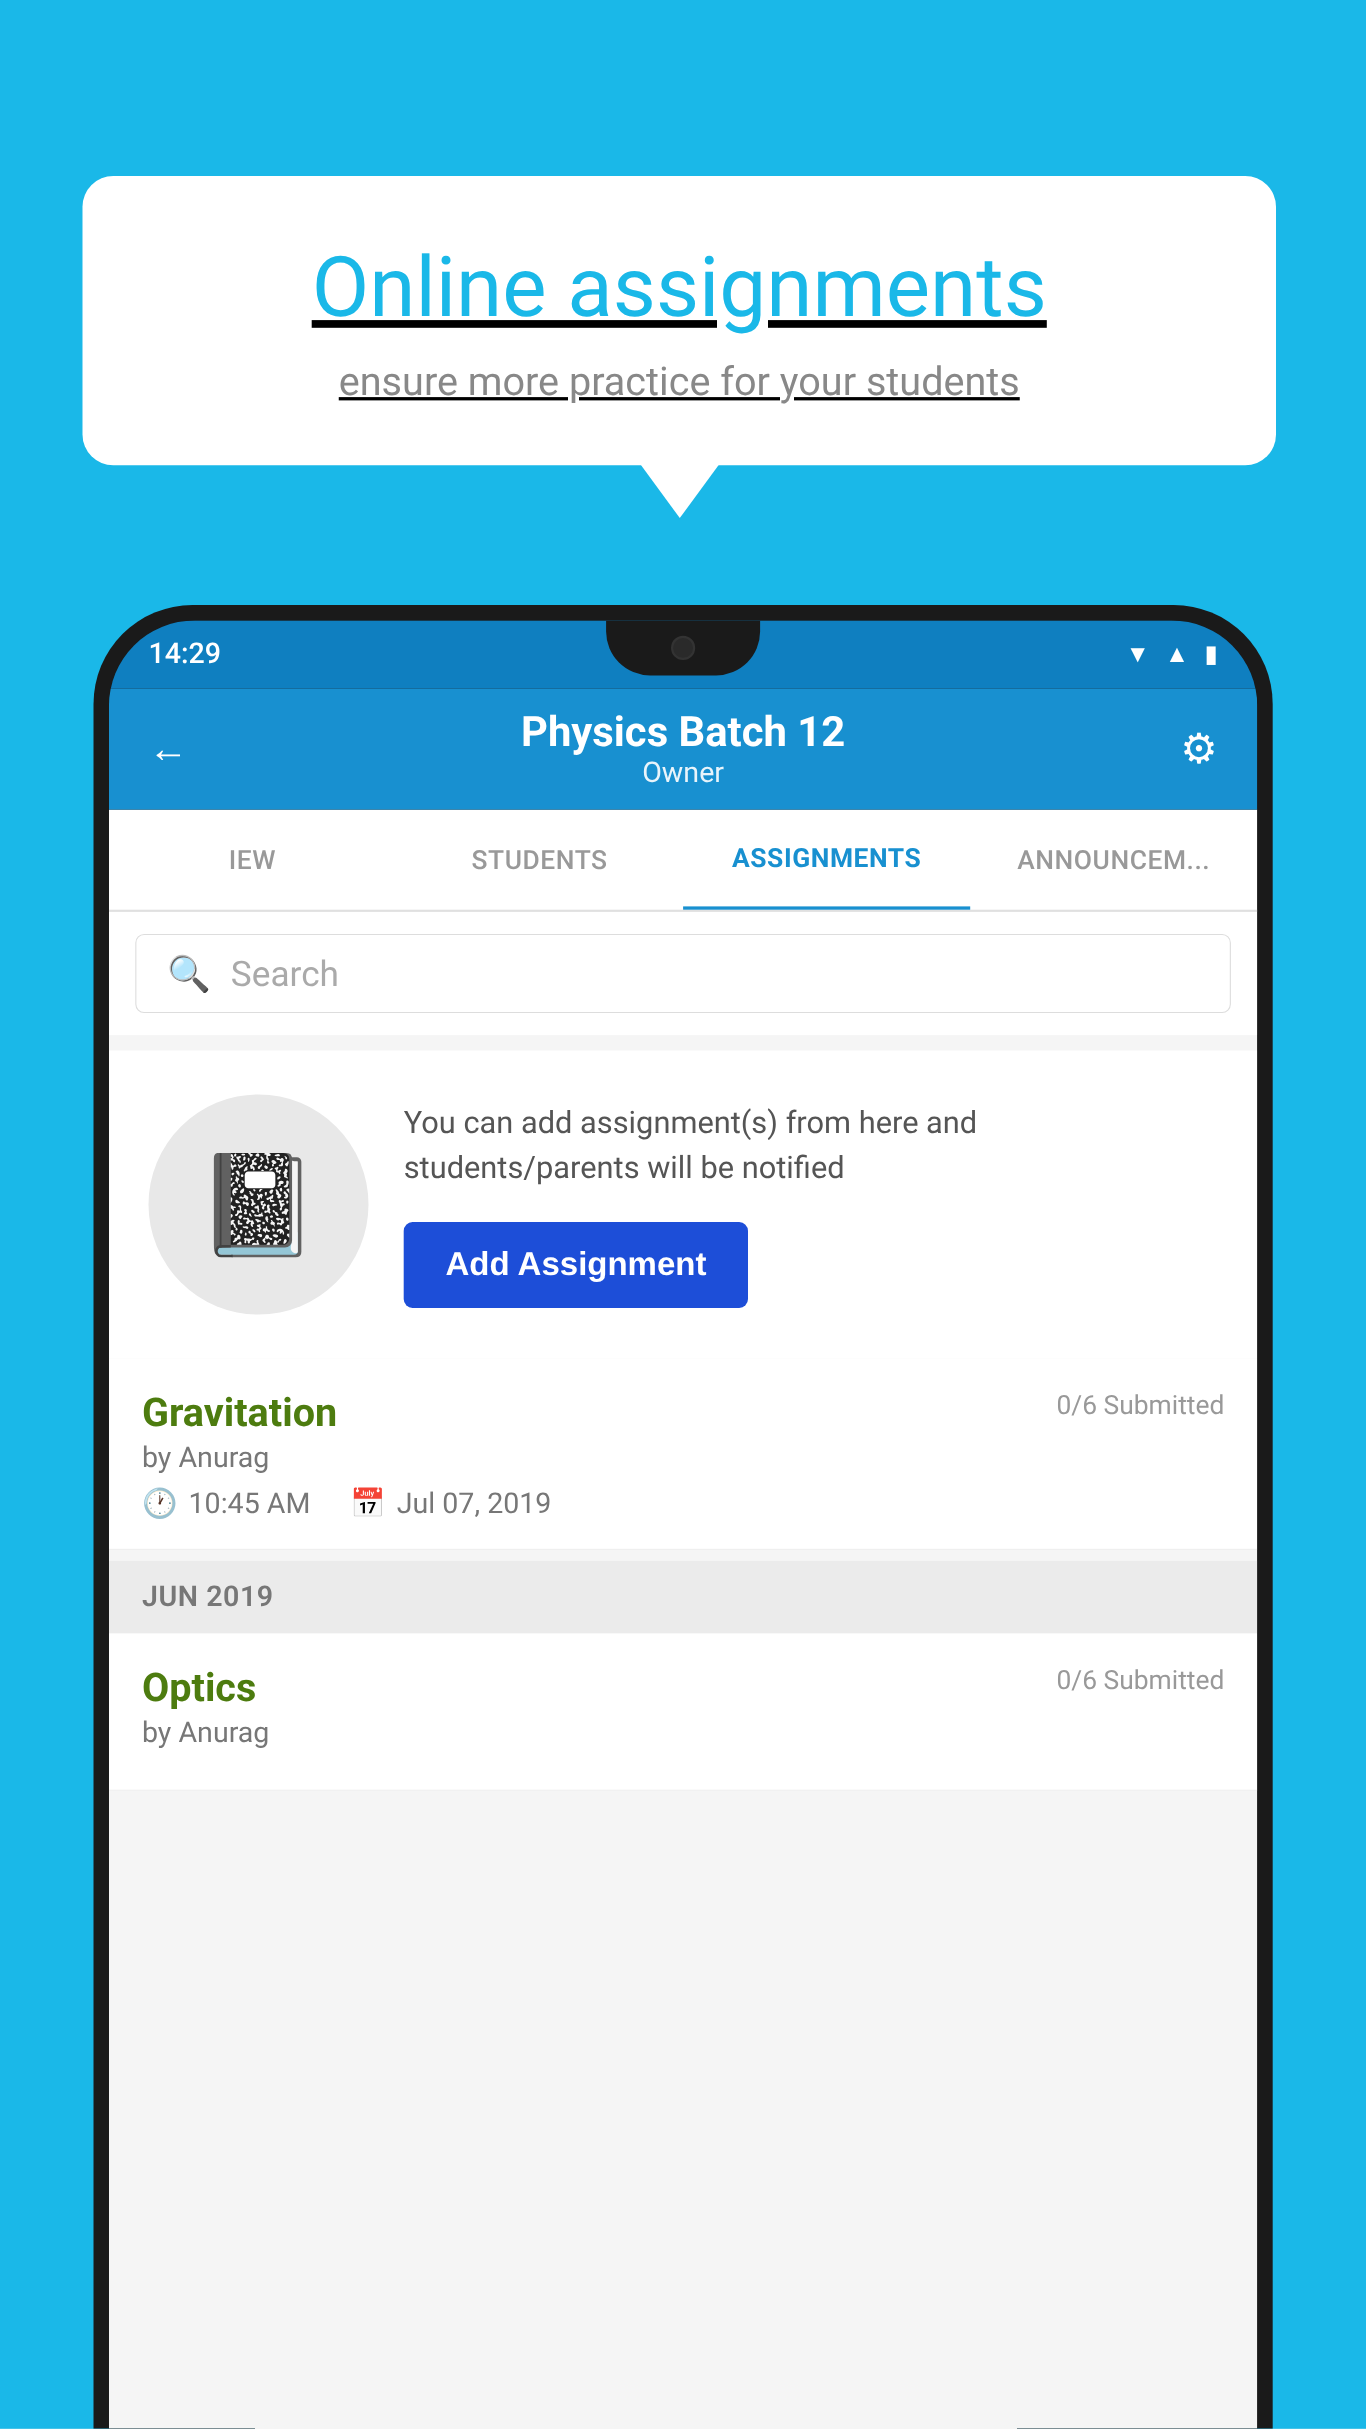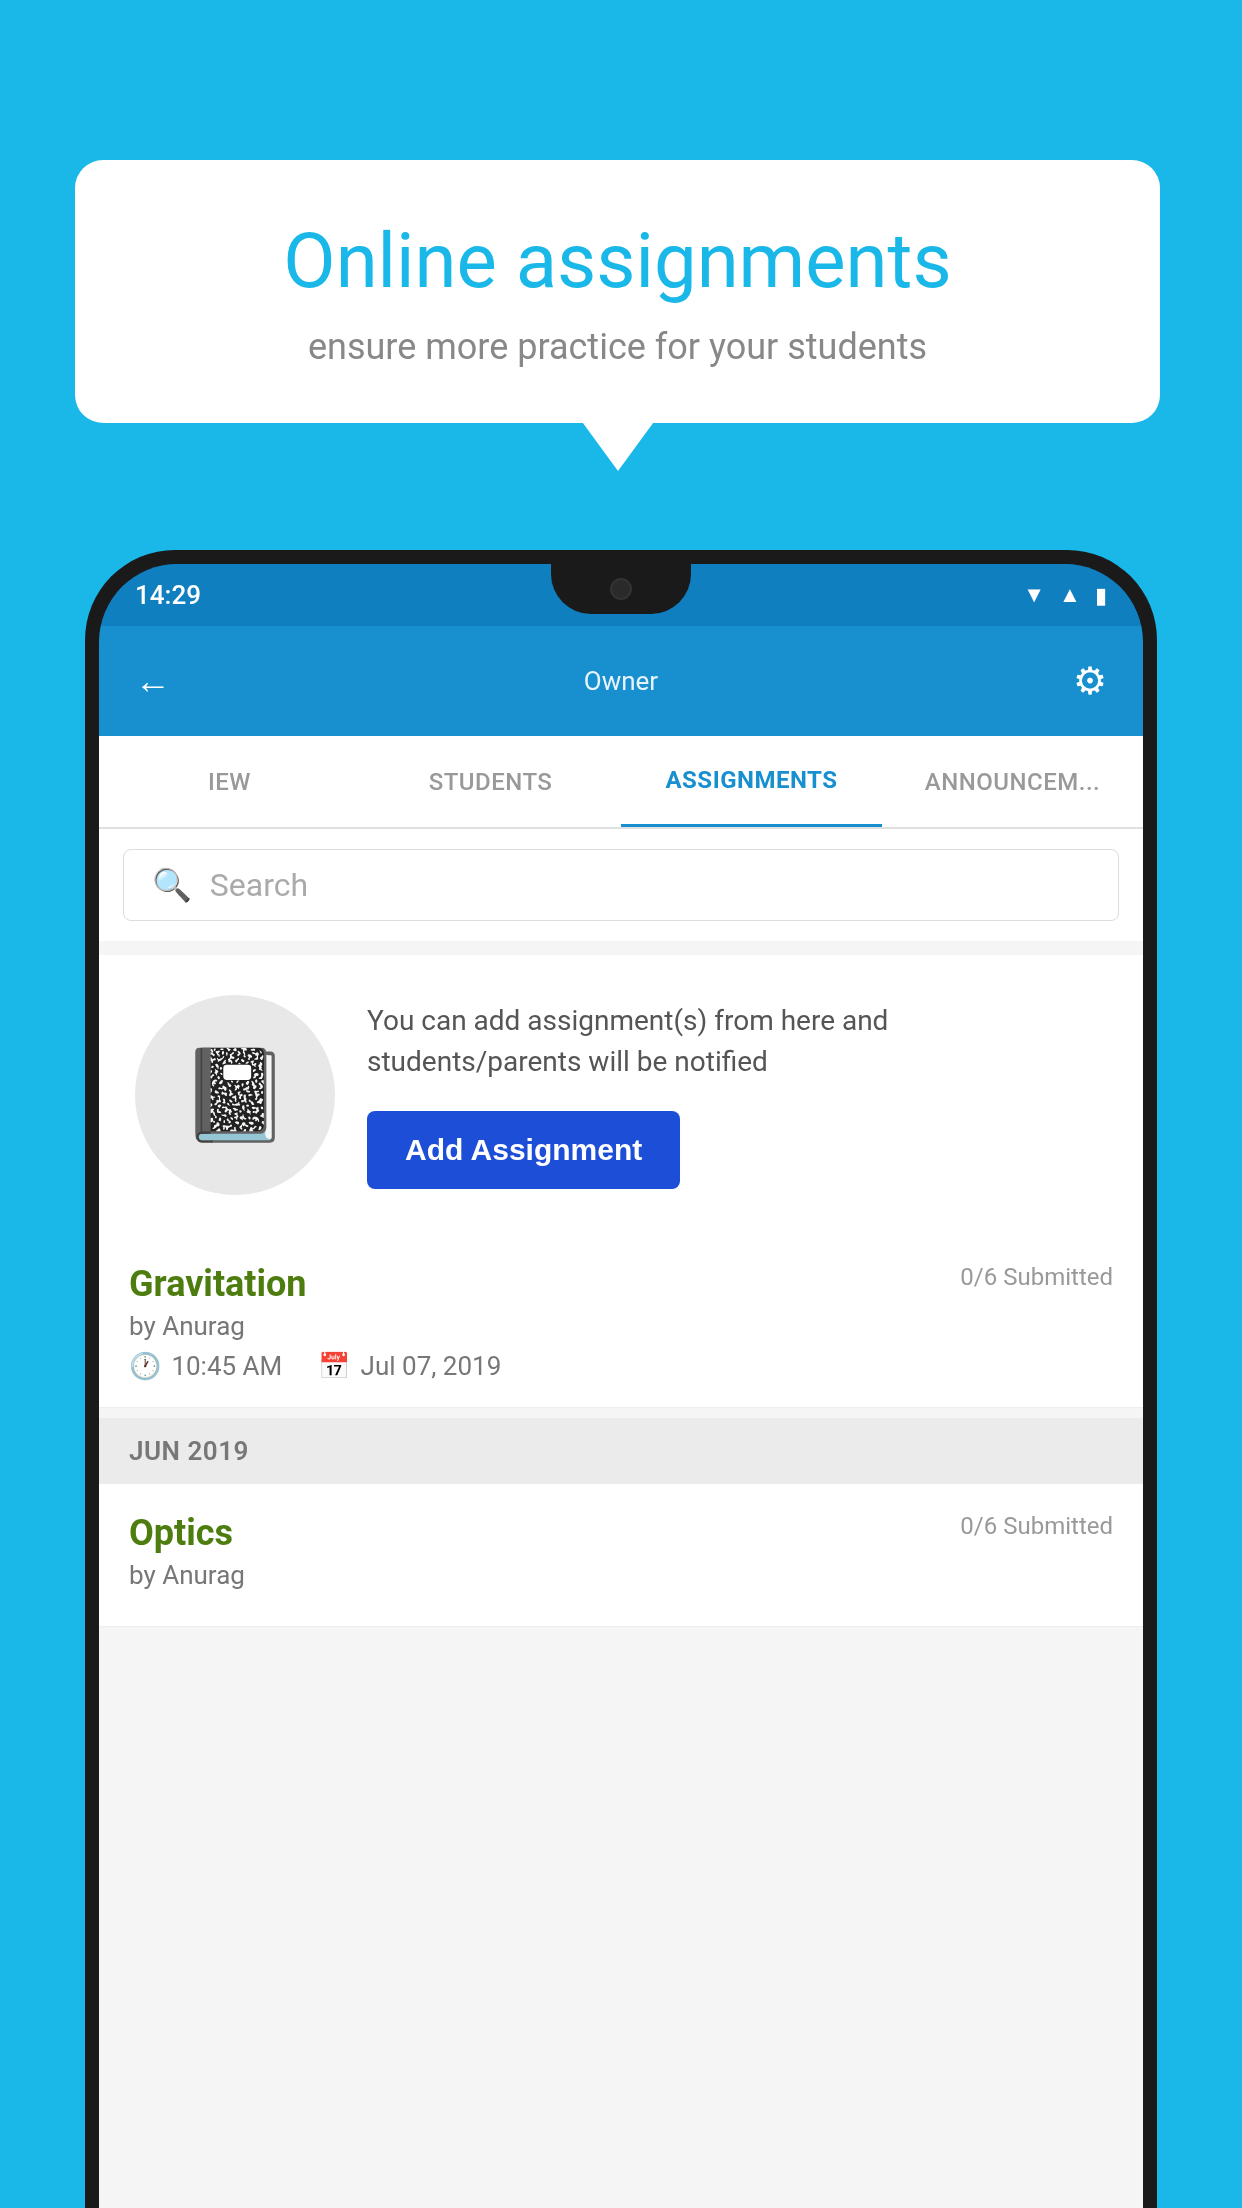--- a/index.html
+++ b/index.html
@@ -11,20 +11,21 @@
       position: relative;
       overflow: hidden;
     }
 
     
     .speech-bubble-container {
       position: absolute;
       top: 160px;
       left: 75px;
       right: 82px;
+      text-decoration: underline;
     }
     .speech-bubble {
       background: white;
       border-radius: 28px;
       padding: 60px 70px 55px;
       text-align: center;
       position: relative;
     }
     .speech-bubble::after {
       content: '';
@@ -333,20 +334,21 @@
       <div class="status-icons">
         <span>▼</span>
         <span>▲</span>
         <span>▮</span>
       </div>
     </div>
 
     <div class="app-header">
       <span class="back-arrow">←</span>
       <div class="header-center">
+        <div class="header-title">Physics Batch 12</div>
         <div class="header-subtitle">Owner</div>
       </div>
       <span class="settings-icon">⚙</span>
     </div>
 
     <div class="tabs-bar">
       <div class="tab-item">IEW</div>
       <div class="tab-item">STUDENTS</div>
       <div class="tab-item active">ASSIGNMENTS</div>
       <div class="tab-item">ANNOUNCEM...</div>

